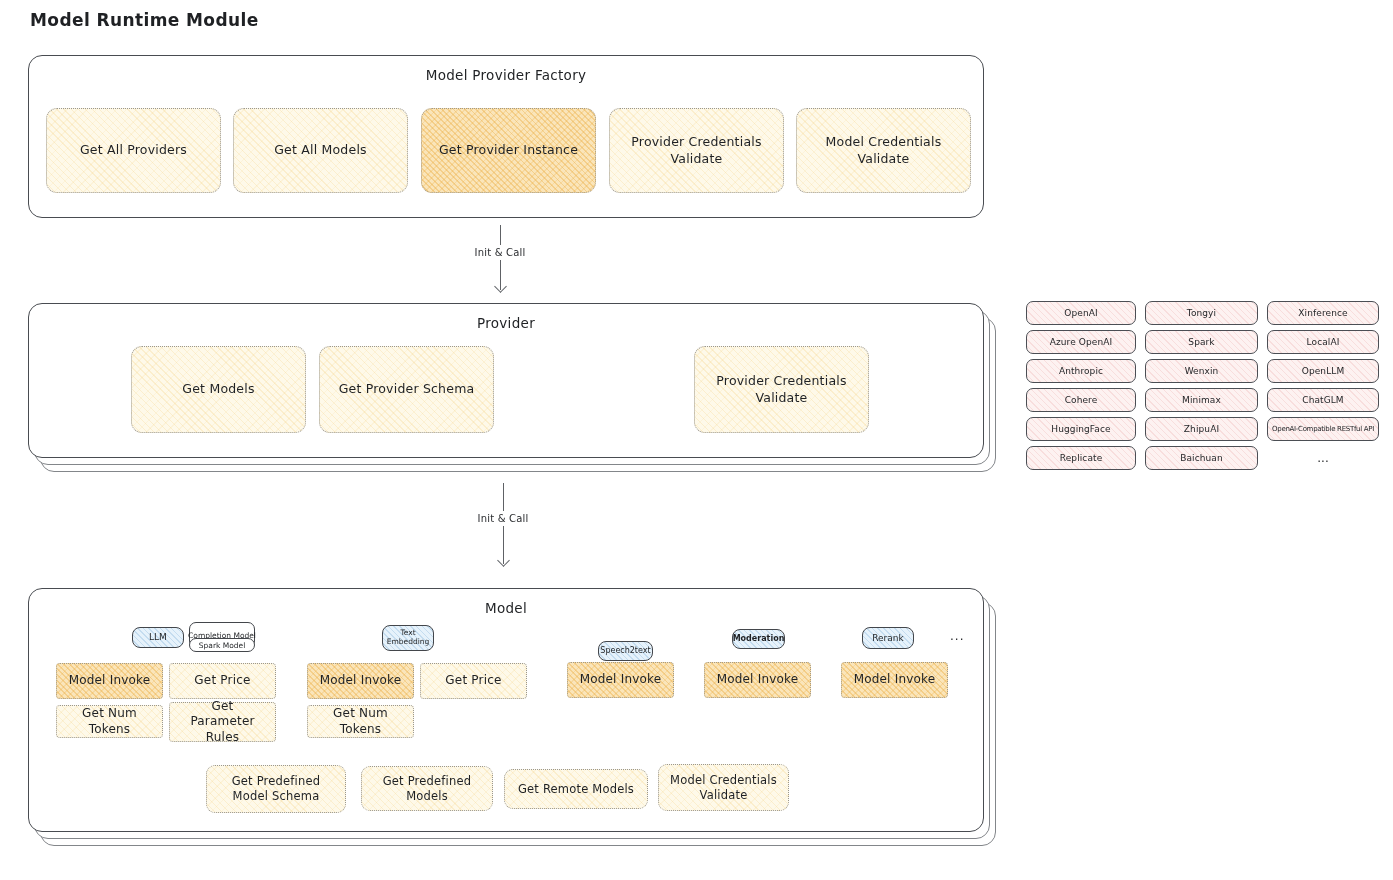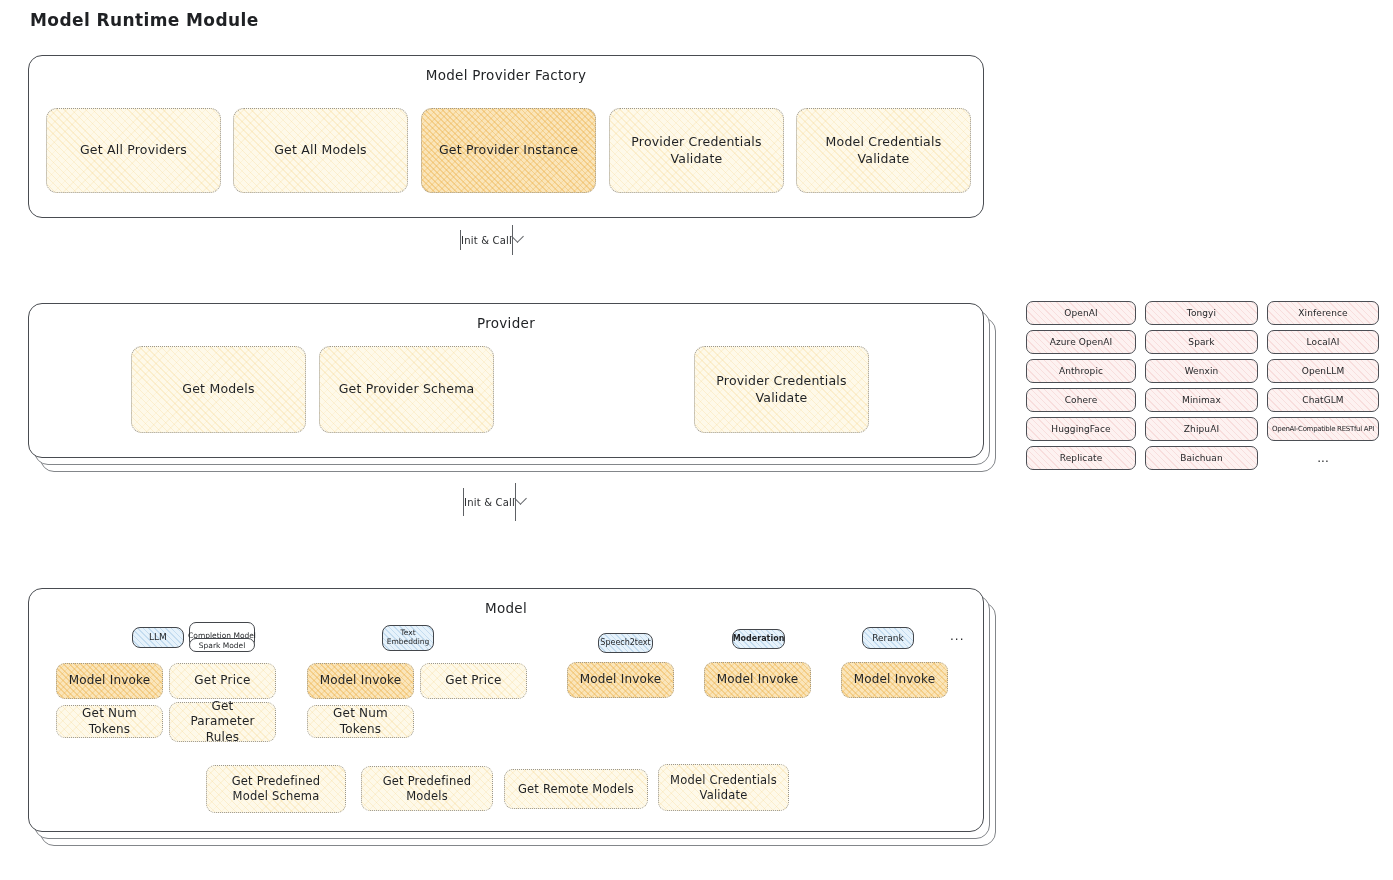--- a/index.html
+++ b/index.html
@@ -25,21 +25,21 @@
       repeating-linear-gradient(135deg, rgba(242,196,95,.12) 0 1px, rgba(0,0,0,0) 1px 7px),
       #FEF9E9;
   }
   .ybtn.hl {
     background:
       repeating-linear-gradient(45deg, rgba(235,170,60,.38) 0 1.3px, rgba(0,0,0,0) 1.3px 4px),
       repeating-linear-gradient(135deg, rgba(235,170,60,.22) 0 1.3px, rgba(0,0,0,0) 1.3px 5px),
       #FAE5BA;
     border-color:#a39a87;
   }
-  .sm { font-size:12px; border-radius:9px; }
+  .sm { font-size:12px; border-radius:4px; }
   .xs { font-size:11.5px; border-radius:9px; }
 
   
   .bluetab {
     position:absolute; display:flex; align-items:center; justify-content:center;
     text-align:center; line-height:1.15; font-size:9px;
     border:1.3px solid #43464b; border-radius:8px;
     background:
       repeating-linear-gradient(45deg, rgba(110,165,210,.28) 0 1px, rgba(0,0,0,0) 1px 4px),
       #E6F2FB;
@@ -59,21 +59,21 @@
     font-size:9px; letter-spacing:.1px; white-space:nowrap;
     border:1.3px solid #4b4e54; border-radius:7px;
     background:
       repeating-linear-gradient(45deg, rgba(225,130,130,.18) 0 1px, rgba(0,0,0,0) 1px 4.5px),
       #FDF2F1;
   }
   .pill.tiny { font-size:7px; letter-spacing:-.3px; }
   .cell-dots { display:flex; align-items:center; justify-content:center; font-size:12px; }
 
   
-  .arrow-flow { position:absolute; width:80px; display:flex; align-items:center; }
+  .arrow-flow { position:absolute; width:80px; display:flex; flex-direction:column; align-items:center; }
   .arrow-flow .seg { width:0; border-left:1.4px solid #5e6165; }
   .arrow-flow .lbl { font-size:10px; margin:2px 0; letter-spacing:.2px; color:#2a2c2f; }
   .arrow-flow .head { width:9px; height:9px; border-left:1.4px solid #5e6165; border-bottom:1.4px solid #5e6165; transform:rotate(-45deg); margin-top:-8px; }
 
   .dots { position:absolute; font-size:12px; letter-spacing:1px; }
 </style>
 </head>
 <body>
 
 <div class="page">
@@ -135,21 +135,21 @@
 
   <div class="shadow" style="left:40px; top:602px; width:956px; height:244px;"></div>
   <div class="shadow" style="left:34px; top:595px; width:956px; height:244px;"></div>
   <div class="box" style="left:28px; top:588px; width:956px; height:244px;">
     <div class="box-title">Model</div>
 
     <div class="bluetab" style="left:103px; top:38px; width:52px; height:21px;">LLM</div>
     <div class="whitetab" style="left:160px; top:33px; width:66px; height:26px;">Completion Model</div>
     <div class="whitetab" style="left:160px; top:49px; width:66px; height:14px;">Spark Model</div>
     <div class="bluetab" style="left:353px; top:36px; width:52px; height:26px; font-size:7.5px; padding:0 9px;">Text Embedding</div>
-    <div class="bluetab" style="left:569px; top:44px; width:55px; height:20px; font-size:8px;">Speech2text</div>
+    <div class="bluetab" style="left:569px; top:52px; width:55px; height:20px; font-size:8px;">Speech2text</div>
     <div class="bluetab" style="left:703px; top:40px; width:53px; height:20px; font-size:8px;font-weight:bold;">Moderation</div>
     <div class="bluetab" style="left:833px; top:38px; width:52px; height:22px;">Rerank</div>
     <div class="dots" style="left:921px; top:40px;">...</div>
 
     <div class="ybtn hl sm" style="left:27px; top:74px; width:107px; height:36px;">Model Invoke</div>
     <div class="ybtn sm" style="left:140px; top:74px; width:107px; height:36px;">Get Price</div>
     <div class="ybtn hl sm" style="left:278px; top:74px; width:107px; height:36px;">Model Invoke</div>
     <div class="ybtn sm" style="left:391px; top:74px; width:107px; height:36px;">Get Price</div>
     <div class="ybtn hl sm" style="left:538px; top:73px; width:107px; height:36px;">Model Invoke</div>
     <div class="ybtn hl sm" style="left:675px; top:73px; width:107px; height:36px;">Model Invoke</div>

